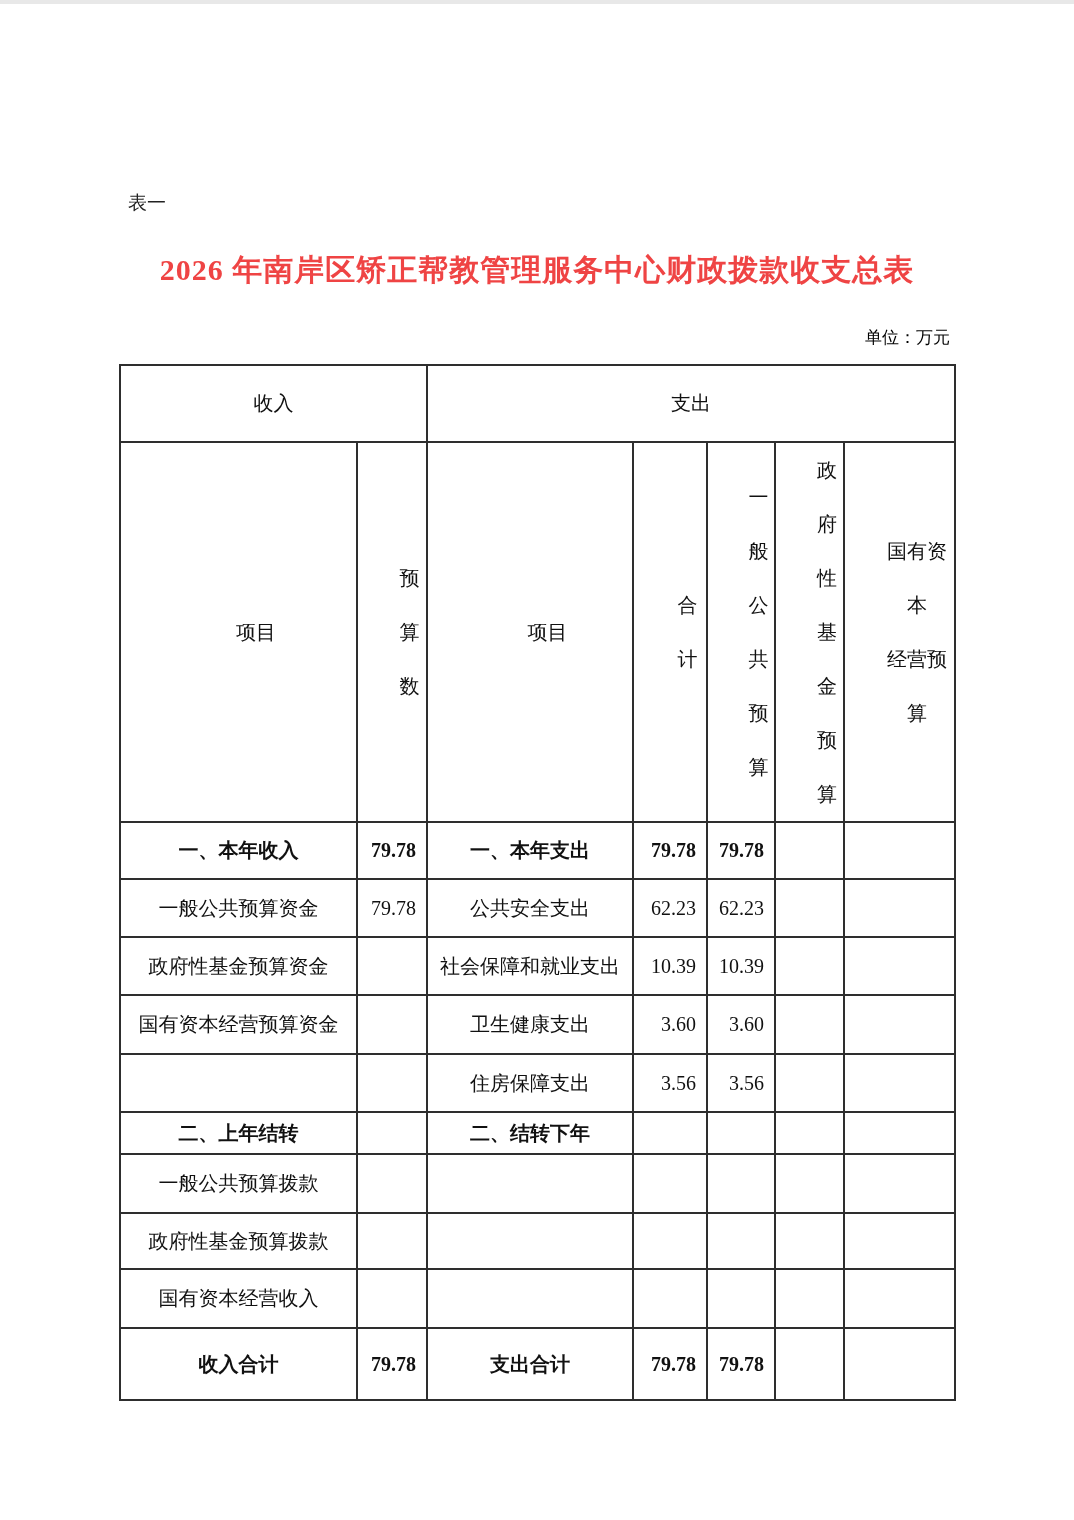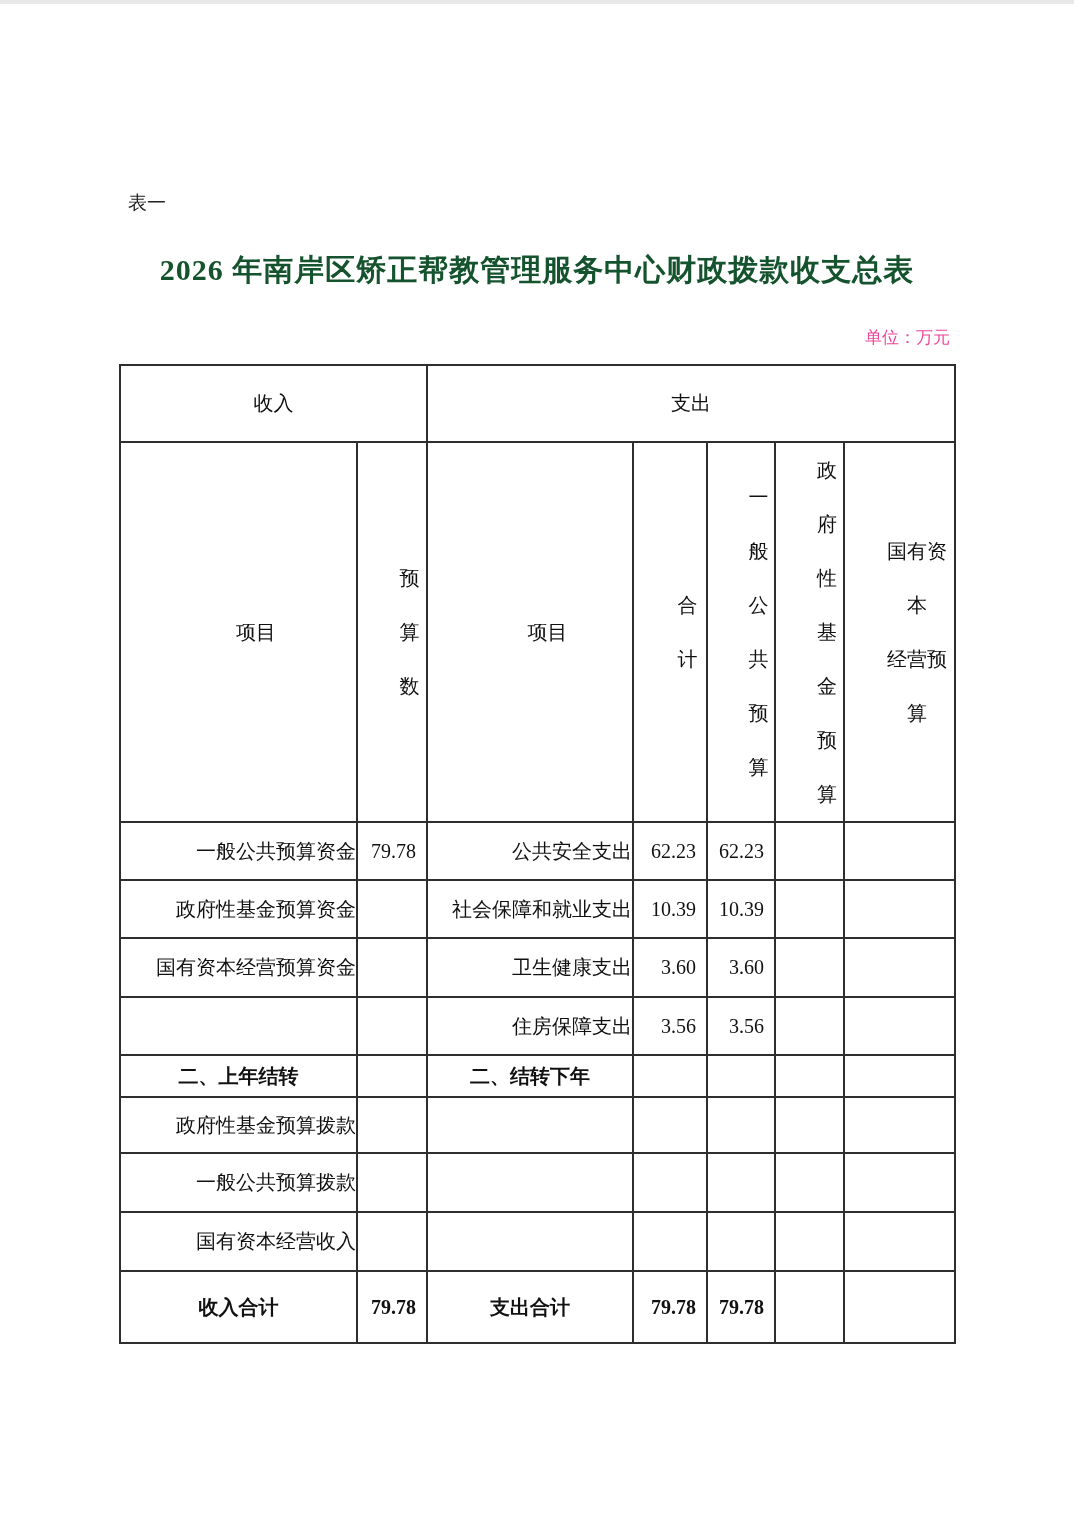--- a/index.html
+++ b/index.html
@@ -27,30 +27,30 @@
 
   .doc-title {
     position: absolute;
     left: 0;
     top: 246px;
     width: 100%;
     text-align: center;
     font-size: 30px;
     font-weight: bold;
     letter-spacing: 1px;
-    color: #14532d;
+    color: #ef4444;
     font-family: "Liberation Serif", "DejaVu Serif", serif;
   }
 
   .unit-note {
     position: absolute;
     top: 322px;
     right: 124px;
     font-size: 17px;
-    color: #ec4899;
+    color: #000000;
     font-family: Liberation Sans, sans-serif;
   }
 
   table.budget {
     position: absolute;
     left: 119px;
     top: 360px;
     border-collapse: collapse;
     table-layout: fixed;
     width: 837px;
@@ -69,21 +69,21 @@
     font-family: "Liberation Sans", "DejaVu Sans", sans-serif;
     text-align: center;
     white-space: pre-line;
     font-size: 20px;
   }
   td.hdr2 { line-height: 54px; padding-left: 35px; }
 
   
   td.item {
     font-family: "Liberation Serif", "DejaVu Serif", serif;
-    text-align: right;
+    text-align: center;
   }
 
   
   td.num {
     font-family: "Liberation Serif", "DejaVu Serif", serif;
     text-align: right;
     padding-right: 10px;
   }
 
   
@@ -128,20 +128,29 @@
 公共
 预算</td>
       <td class="hdr hdr2">政府
 性基
 金预
 算</td>
       <td class="hdr hdr2">国有资本
 经营预算</td>
     </tr>
 
+    <tr class="bold" style="height:57px">
+      <td class="item">一、本年收入</td>
+      <td class="num">79.78</td>
+      <td class="item">一、本年支出</td>
+      <td class="num">79.78</td>
+      <td class="num">79.78</td>
+      <td class="num"></td>
+      <td class="num"></td>
+    </tr>
 
     <tr style="height:58px">
       <td class="item">一般公共预算资金</td>
       <td class="num">79.78</td>
       <td class="item">公共安全支出</td>
       <td class="num">62.23</td>
       <td class="num">62.23</td>
       <td class="num"></td>
       <td class="num"></td>
     </tr>
@@ -179,41 +188,41 @@
     <tr class="bold" style="height:42px">
       <td class="item">二、上年结转</td>
       <td class="num"></td>
       <td class="item">二、结转下年</td>
       <td class="num"></td>
       <td class="num"></td>
       <td class="num"></td>
       <td class="num"></td>
     </tr>
 
+    <tr style="height:59px">
+      <td class="item">一般公共预算拨款</td>
+      <td class="num"></td>
+      <td class="item"></td>
+      <td class="num"></td>
+      <td class="num"></td>
+      <td class="num"></td>
+      <td class="num"></td>
+    </tr>
+
     <tr style="height:56px">
       <td class="item">政府性基金预算拨款</td>
       <td class="num"></td>
       <td class="item"></td>
       <td class="num"></td>
       <td class="num"></td>
       <td class="num"></td>
       <td class="num"></td>
     </tr>
 
     <tr style="height:59px">
-      <td class="item">一般公共预算拨款</td>
-      <td class="num"></td>
-      <td class="item"></td>
-      <td class="num"></td>
-      <td class="num"></td>
-      <td class="num"></td>
-      <td class="num"></td>
-    </tr>
-
-    <tr style="height:59px">
       <td class="item">国有资本经营收入</td>
       <td class="num"></td>
       <td class="item"></td>
       <td class="num"></td>
       <td class="num"></td>
       <td class="num"></td>
       <td class="num"></td>
     </tr>
 
     <tr class="bold" style="height:72px">

